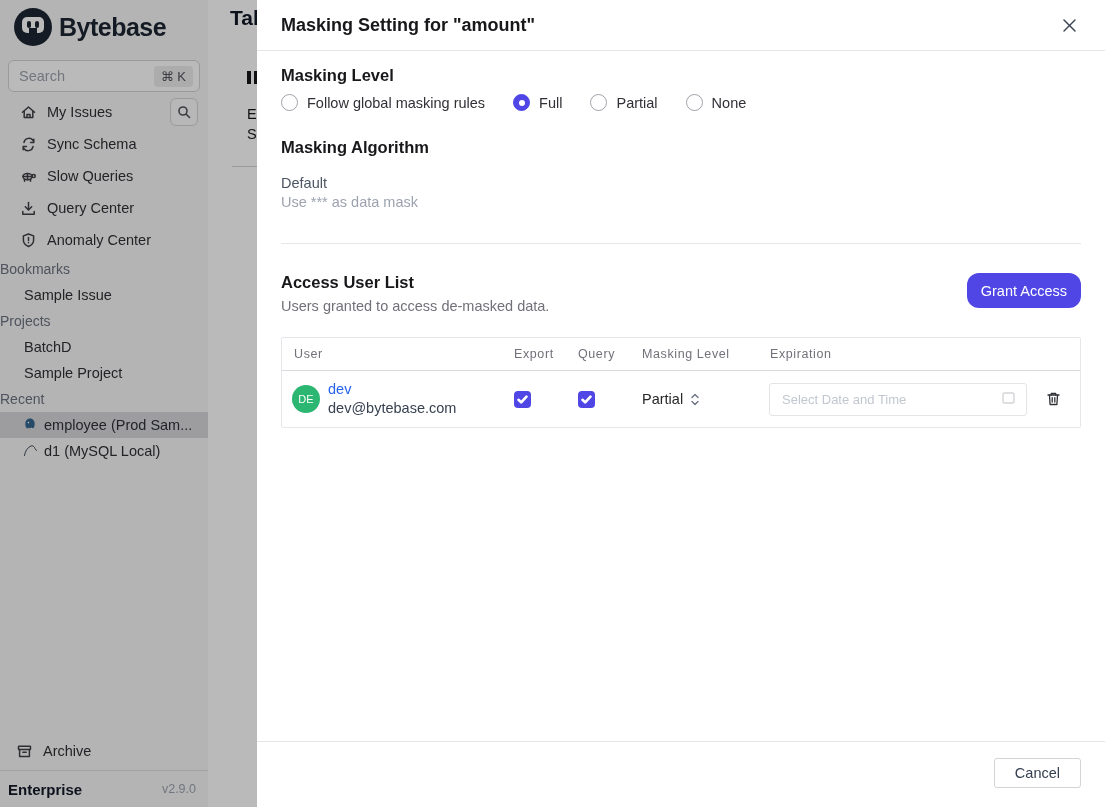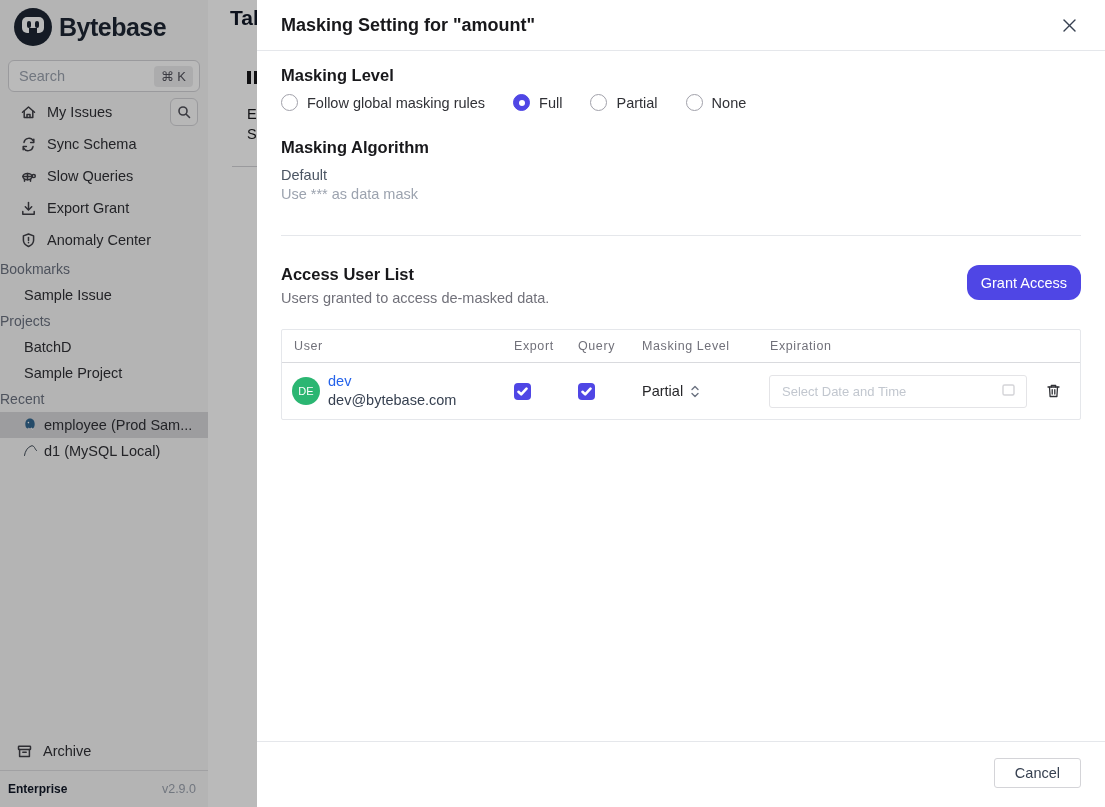--- a/index.html
+++ b/index.html
@@ -35,21 +35,21 @@
   .section-label { height:26px; display:flex; align-items:center; padding-left:0; font-size:14px; color:#6b7280; }
   .sub-item { height:26px; display:flex; align-items:center; gap:6px; padding-left:24px; font-size:14.5px; color:#303136; cursor:pointer; }
   .sub-item.recent { padding-left:22px; }
   .sub-item.selected { background:#d7d8db; }
   .db-icon { width:16px; height:16px; flex:0 0 auto; display:flex; align-items:center; justify-content:center; }
 
   .sidebar-spacer { flex:1; }
   .sidebar-divider { border-top:1px solid #dddde0; margin:0; }
   .archive-row { height:34px; padding-left:16px; margin-bottom:2px; }
   .plan-row { height:36px; display:flex; align-items:center; justify-content:space-between; padding:0 12px 0 8px; }
-  .plan-name { font-size:12px; font-weight:700; color:#111827; }
+  .plan-name { font-size:15px; font-weight:700; color:#111827; }
   .plan-version { font-size:12.5px; color:#9ca3af; }
 
   
   .page-sliver { position:absolute; left:208px; top:0; width:49px; height:807px; background:#fff; z-index:1; overflow:hidden; }
   .clipped-title { position:absolute; left:22px; top:6px; font-size:21px; font-weight:700; color:#111827; white-space:nowrap; }
   .clipped-tab-icon { position:absolute; left:39px; top:71px; width:14px; height:13px; }
   .clipped-tab-icon i { position:absolute; top:0; width:4px; height:13px; background:#18181b; }
   .clipped-tab-icon i.b2 { left:7px; }
   .clipped-label { position:absolute; left:39px; font-size:14.5px; color:#18181b; }
   .clipped-label.e { top:106px; } .clipped-label.s { top:126px; }
@@ -71,21 +71,21 @@
   .h-level { margin-top:15px; }
   .radio-row { margin-top:9px; display:flex; align-items:center; gap:28px; }
   .radio-opt { display:flex; align-items:center; gap:9px; cursor:pointer; }
   .radio-opt .dot { width:17px; height:17px; border-radius:50%; border:1px solid #a1a1aa; background:#fff; position:relative; flex:0 0 auto; }
   .radio-opt.checked .dot { background:#4f46e5; border-color:#4f46e5; }
   .radio-opt.checked .dot::after { content:""; position:absolute; left:50%; top:50%; width:6px; height:6px; margin:-3px 0 0 -3px;
                                    border-radius:50%; background:#fff; }
   .radio-opt .r-label { font-size:14.5px; color:#303136; }
 
   .h-algo { margin-top:27px; }
-  .algo-name { margin-top:10px; font-size:14.5px; color:#4b5563; }
+  .algo-name { margin-top:18px; font-size:14.5px; color:#4b5563; }
   .algo-desc { margin-top:3px; font-size:14.5px; color:#9ca3af; }
   .body-divider { border:none; border-top:1px solid #e5e7eb; margin-top:33px; }
 
   .access-row { margin-top:29px; display:flex; align-items:flex-start; }
   .access-sub { margin-top:6px; font-size:14.5px; color:#71717a; }
   .grant-btn { margin-left:auto; background:#4f46e5; color:#fff; border:none; border-radius:12px;
                font-size:14.5px; padding:8px 14px; height:35px; cursor:pointer; font-family:inherit; }
 
   .user-table { margin-top:23px; border:1px solid #e5e7eb; border-radius:2px; }
   .t-head, .t-row { display:grid; grid-template-columns:224px 64px 64px 128px 272px 1fr; align-items:center; }
@@ -181,21 +181,21 @@
       <span class="label">Slow Queries</span>
     </div>
     <div class="nav-item">
       <span class="nav-icon">
         <svg viewBox="0 0 17 17">
             <path d="M8.5 2.5v7"></path>
             <path d="M5.3 6.8 8.5 10l3.2-3.2"></path>
             <path d="M2.8 11.5v2.7h11.4v-2.7"></path>
           </svg>
       </span>
-      <span class="label">Export Grant</span>
+      <span class="label">Query Center</span>
     </div>
     <div class="nav-item">
       <span class="nav-icon">
         <svg viewBox="0 0 17 17">
             <path d="M8.5 2 13.6 3.9v4.3c0 3.1-2.1 4.9-5.1 6.3-3-1.4-5.1-3.2-5.1-6.3V3.9z"></path>
             <path d="M8.5 5.6v3"></path>
             <path d="M8.5 10.6v.1"></path>
           </svg>
       </span>
       <span class="label">Anomaly Center</span>

